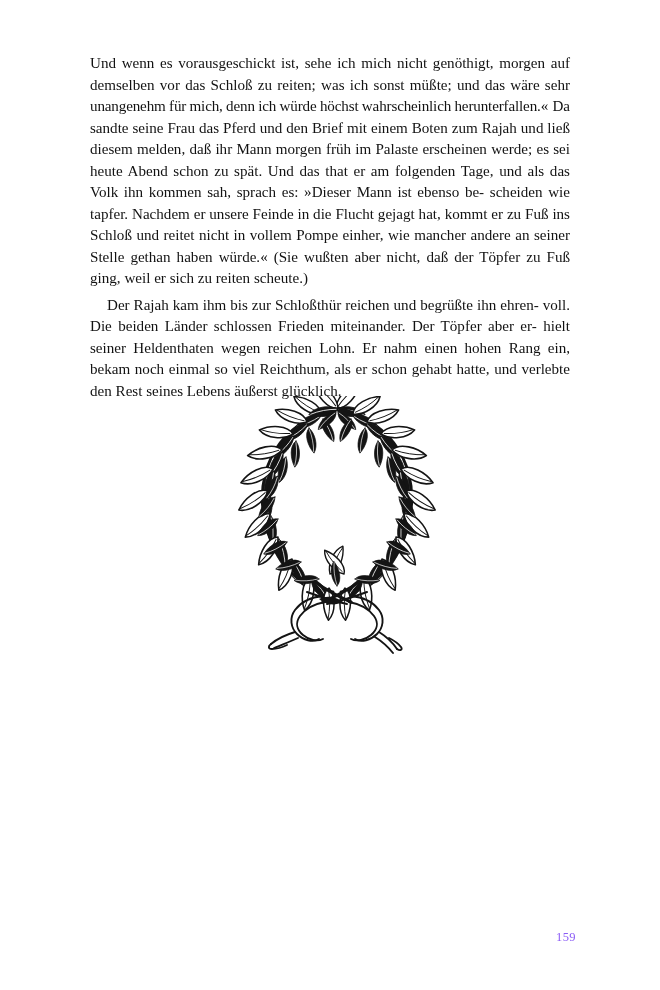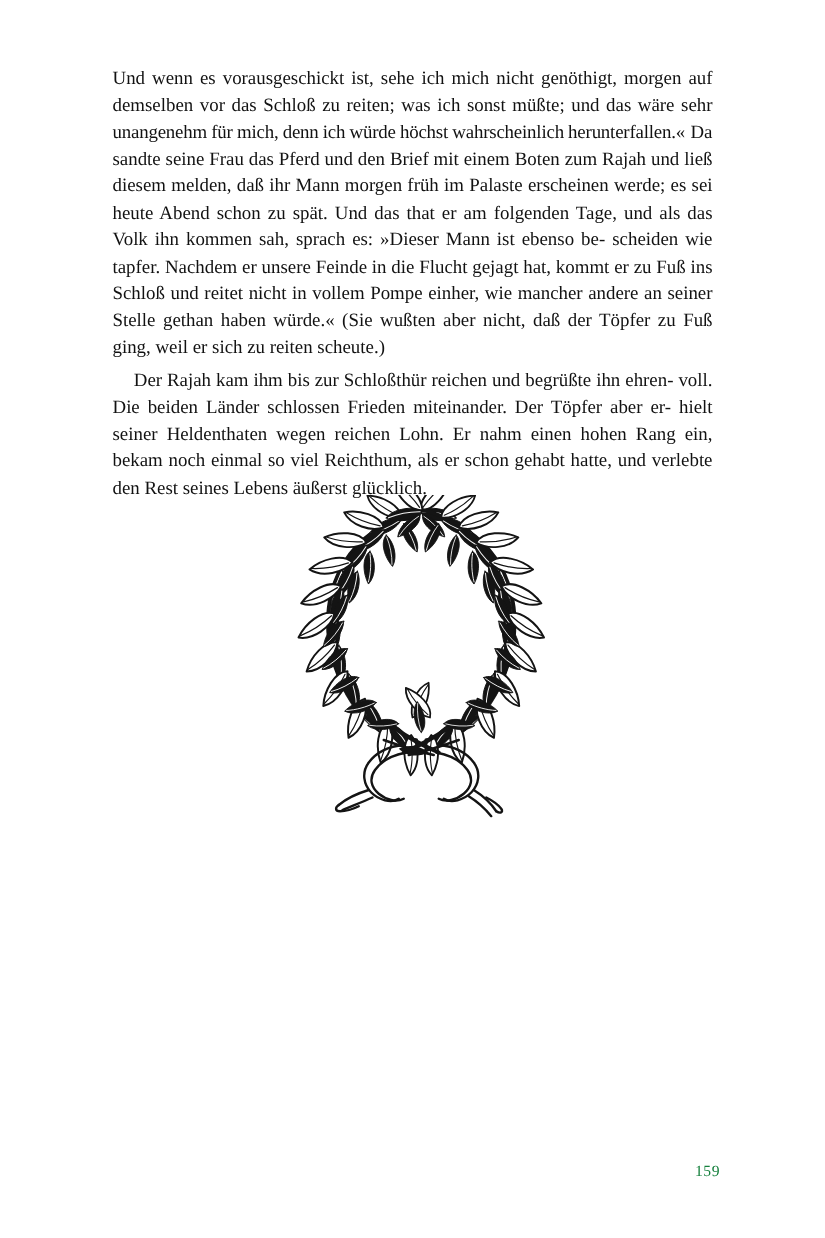--- a/index.html
+++ b/index.html
@@ -64,21 +64,21 @@
     height: 258px;
   }
 
   
   .folio {
     position: absolute;
     right: 84px;
     top: 930px;
     font-size: 12.5px;
     letter-spacing: 0.4px;
-    color: #15803d;
+    color: #8b5cf6;
     text-align: center;
   }
 </style>
 </head>
 <body>
 
 <div class="page">
 
   <div class="textblock">
 

